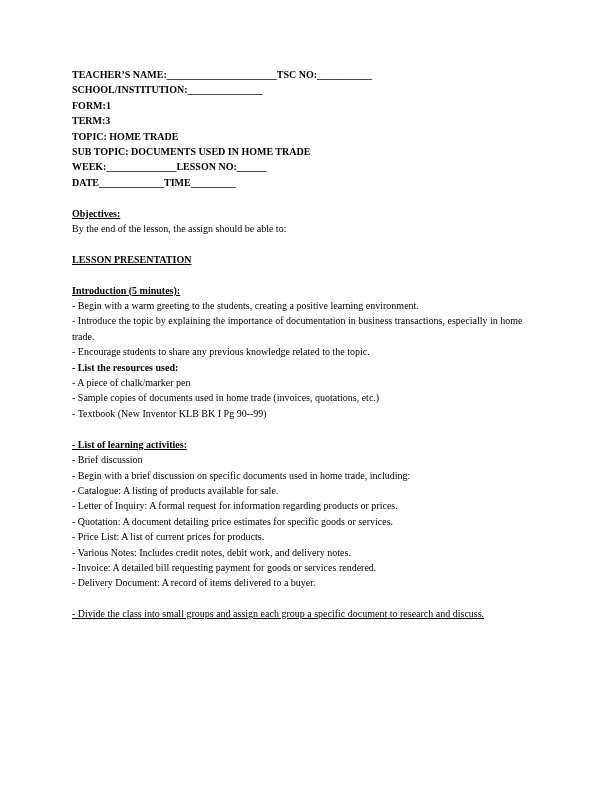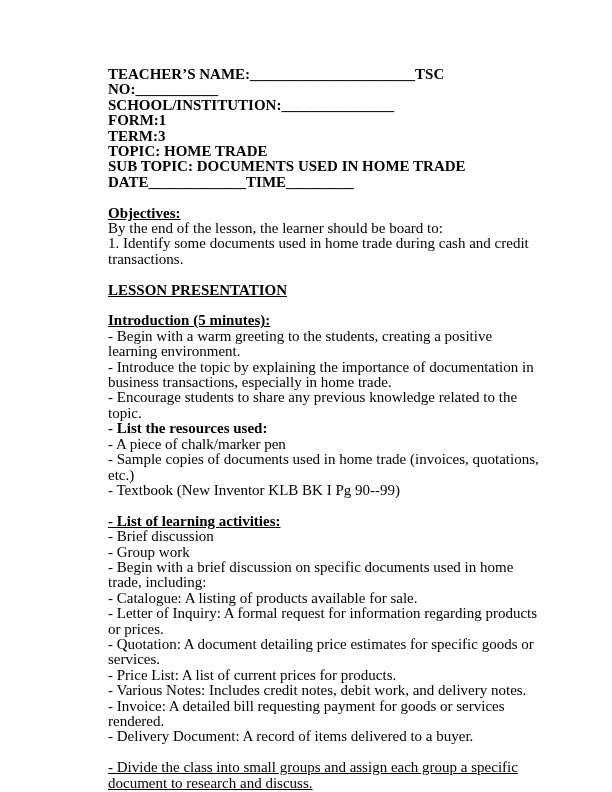--- a/index.html
+++ b/index.html
@@ -4,66 +4,65 @@
 <style>
   * { margin: 0; padding: 0; box-sizing: border-box; }
   html, body { background: #ffffff; }
   .page {
     position: relative;
     width: 612px;
     height: 792px;
     background: #ffffff;
     color: #000000;
     font-family: "Liberation Serif", "DejaVu Serif", serif;
-    font-size: 15px;
+    font-size: 10px;
     line-height: 15.4px;
-    padding: 67px 70px 0 108px;
+    padding: 67px 70px 0 72px;
     overflow: hidden;
   }
   .line { white-space: normal; }
   .bold { font-weight: bold; }
   .gap { margin-top: 15.4px; text-decoration: underline; }
 </style>
 </head>
 <body>
 
 <div class="page">
 
   <div>
     <p class="line bold">TEACHER’S NAME:______________________TSC NO:___________</p>
     <p class="line bold">SCHOOL/INSTITUTION:_______________</p>
     <p class="line bold">FORM:1</p>
     <p class="line bold">TERM:3</p>
     <p class="line bold">TOPIC: HOME TRADE</p>
     <p class="line bold">SUB TOPIC: DOCUMENTS USED IN HOME TRADE</p>
+    <p class="line bold">WEEK:______________LESSON NO:______</p>
     <p class="line bold">DATE_____________TIME_________</p>
   </div>
 
   <div>
     <p class="line bold gap">Objectives:</p>
-    <p class="line">By the end of the lesson, the learner should be board to:</p>
-    <p class="line">1. Identify some documents used in home trade during cash and credit transactions.</p>
+    <p class="line">By the end of the lesson, the assign should be able to:</p>
   </div>
 
   <p class="line bold gap">LESSON PRESENTATION</p>
 
   <div>
     <p class="line bold gap">Introduction (5 minutes):</p>
     <p class="line">- Begin with a warm greeting to the students, creating a positive learning environment.</p>
     <p class="line">- Introduce the topic by explaining the importance of documentation in business transactions, especially in home trade.</p>
     <p class="line">- Encourage students to share any previous knowledge related to the topic.</p>
 
     <p class="line bold">- List the resources used:</p>
     <p class="line">- A piece of chalk/marker pen</p>
     <p class="line">- Sample copies of documents used in home trade (invoices, quotations, etc.)</p>
     <p class="line">- Textbook (New Inventor KLB BK I Pg 90--99)</p>
 
     <p class="line bold gap">- List of learning activities:</p>
     <p class="line">- Brief discussion</p>
-    <p class="line">- Group work</p>
   </div>
 
   <div>
     <p class="line">- Begin with a brief discussion on specific documents used in home trade, including:</p>
     <p class="line">- Catalogue: A listing of products available for sale.</p>
     <p class="line">- Letter of Inquiry: A formal request for information regarding products or prices.</p>
     <p class="line">- Quotation: A document detailing price estimates for specific goods or services.</p>
     <p class="line">- Price List: A list of current prices for products.</p>
     <p class="line">- Various Notes: Includes credit notes, debit work, and delivery notes.</p>
     <p class="line">- Invoice: A detailed bill requesting payment for goods or services rendered.</p>

